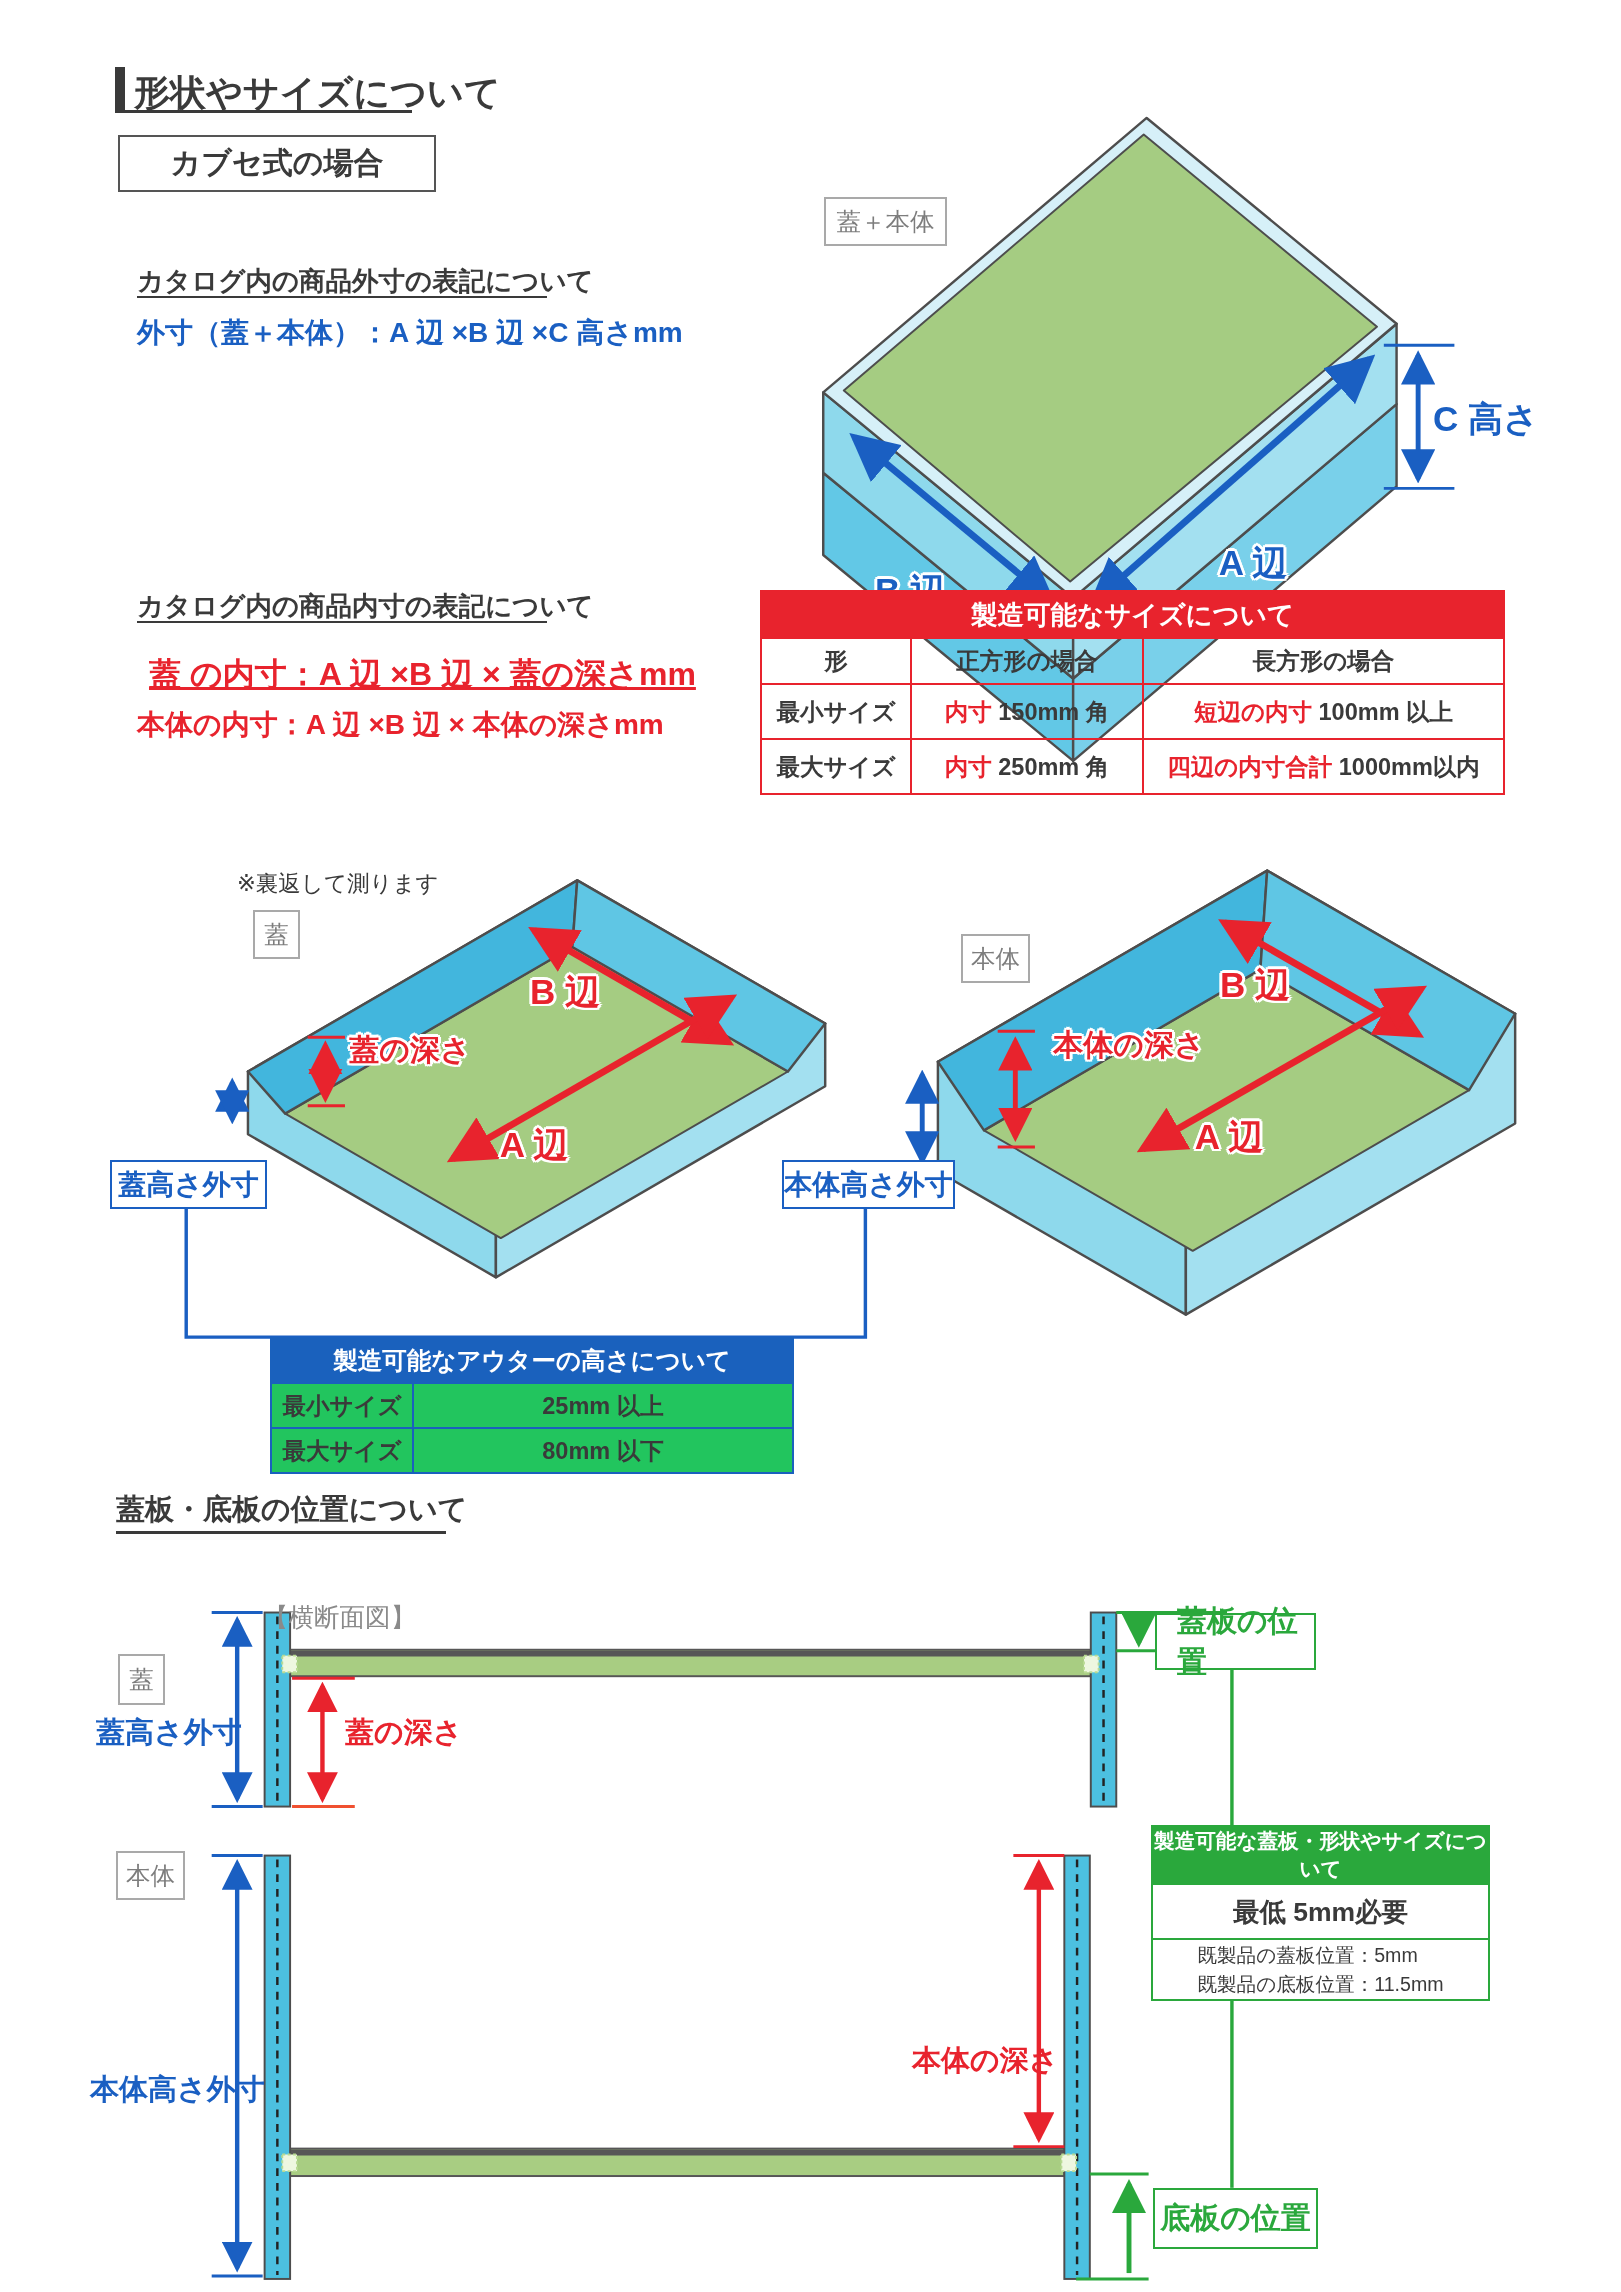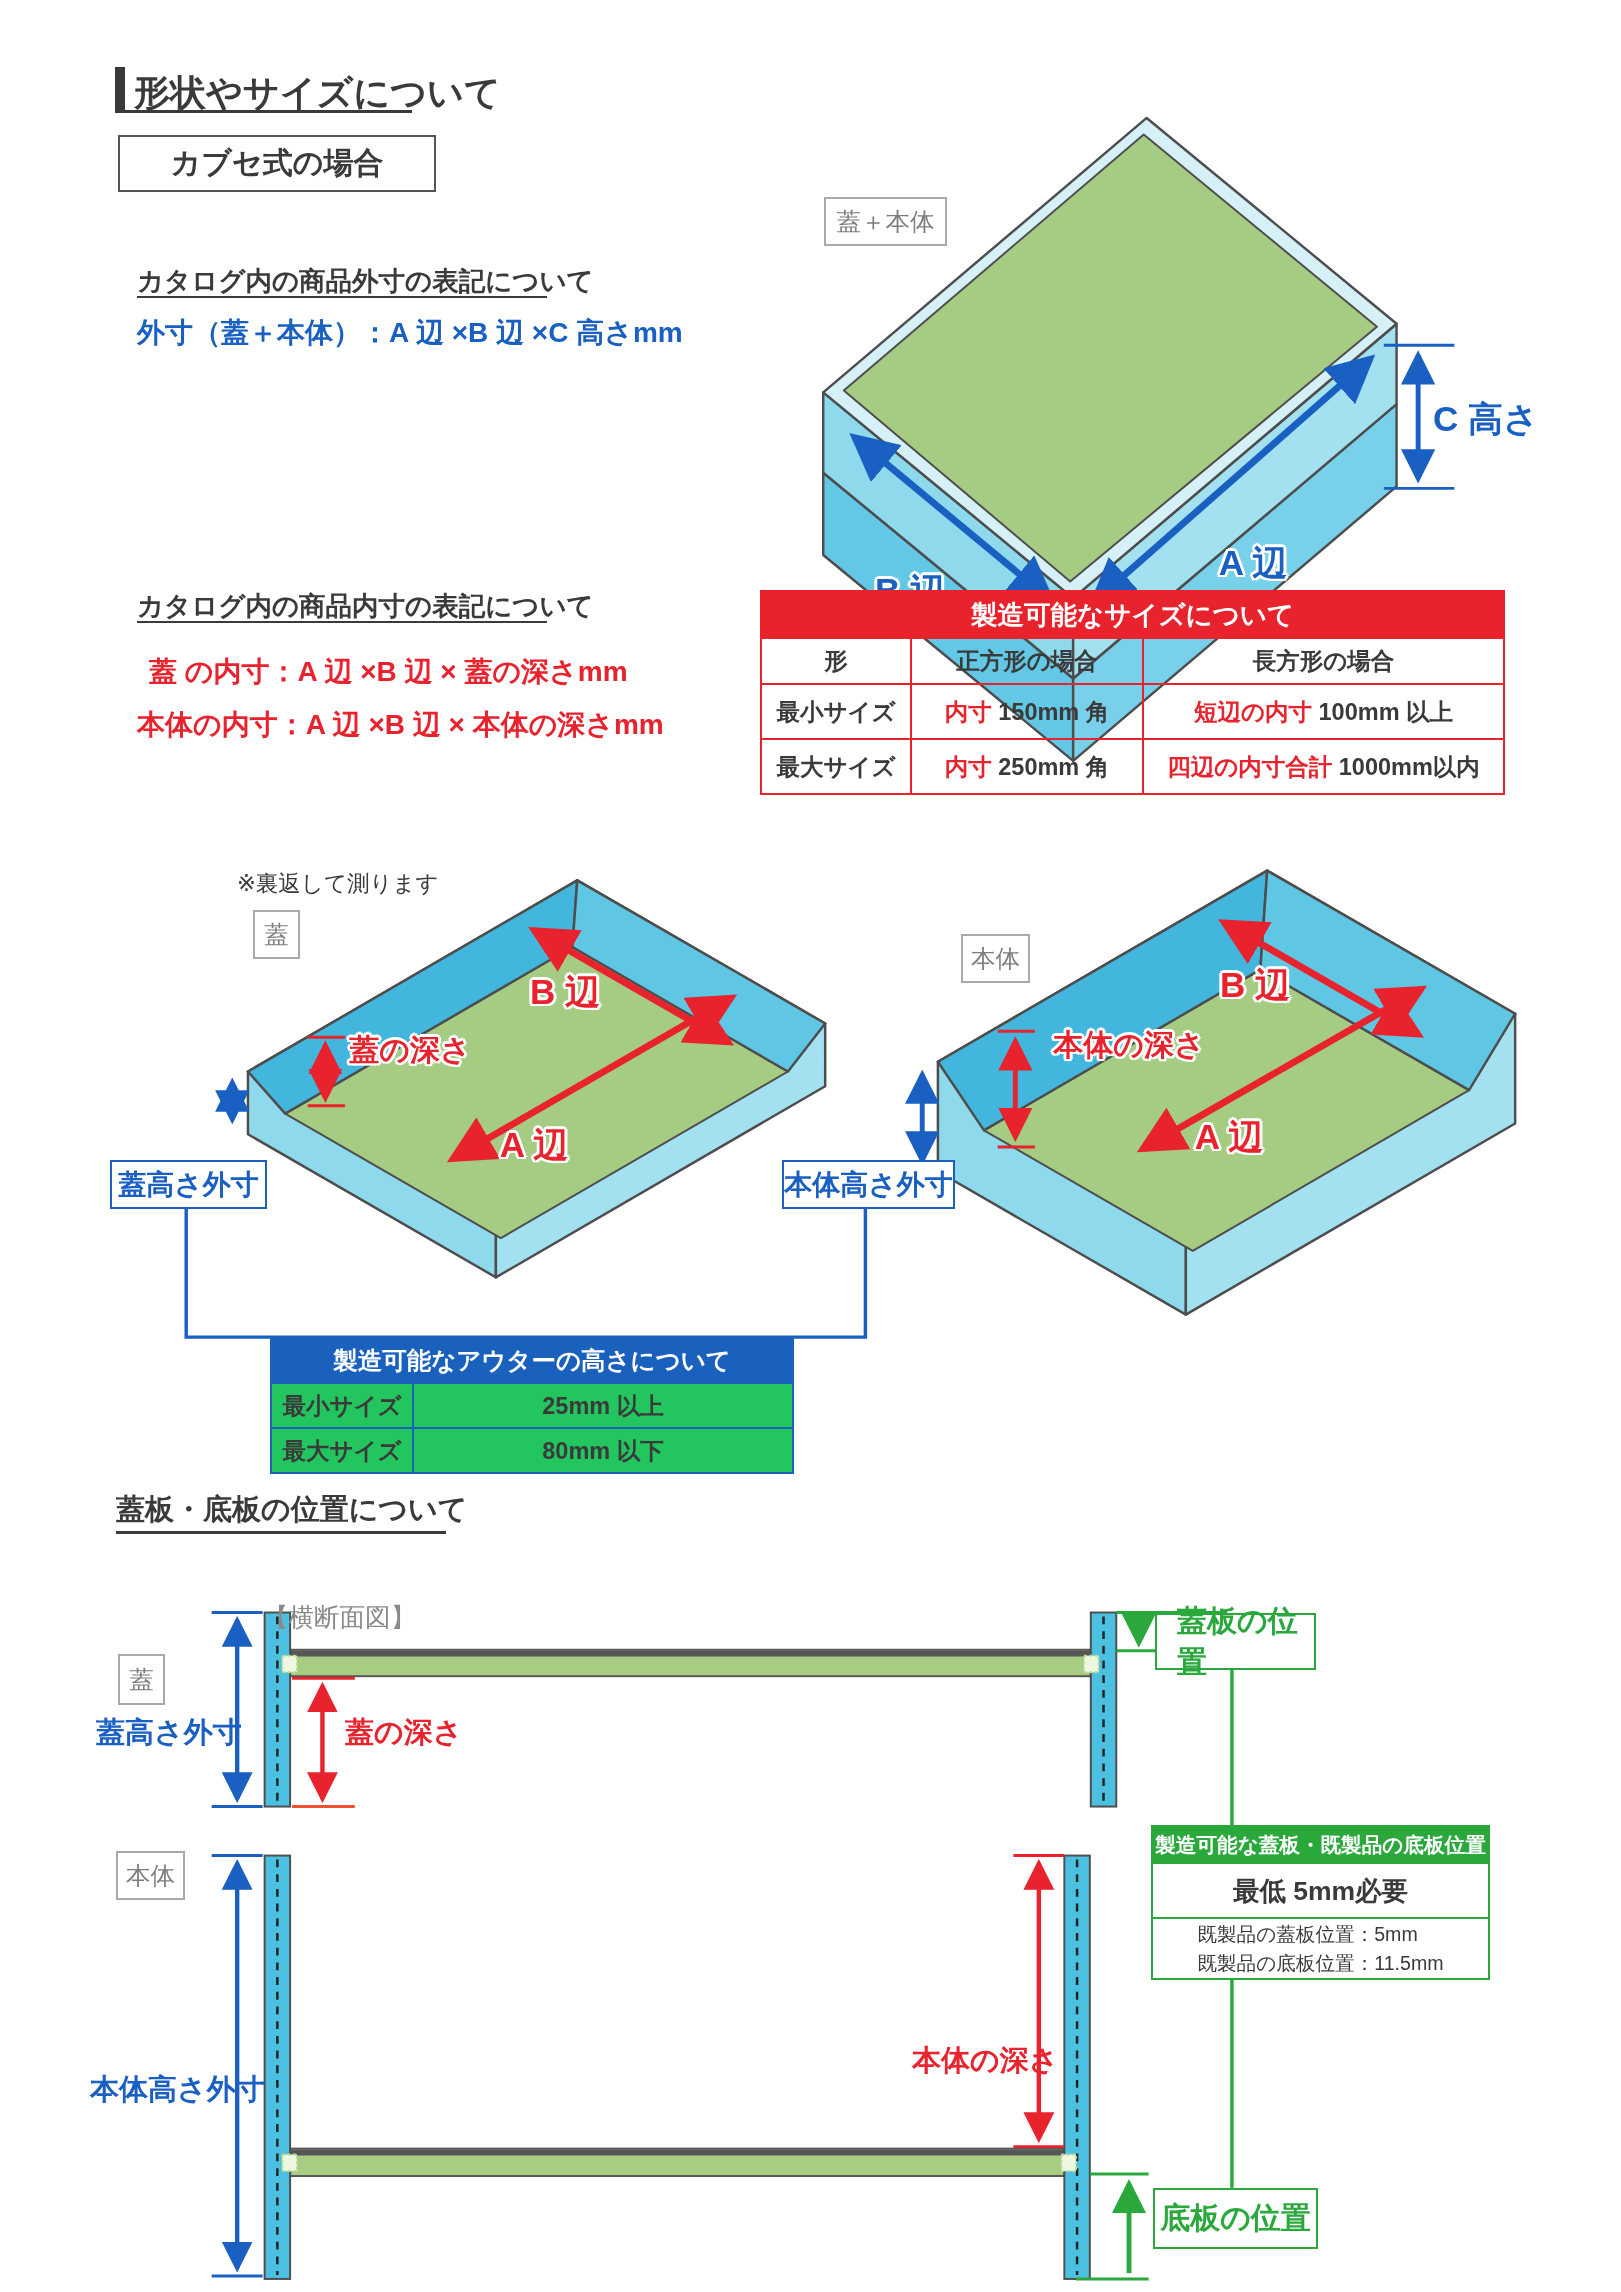--- a/index.html
+++ b/index.html
@@ -164,21 +164,21 @@
   <div class="boxlabel" style="left:118px;top:135px;width:314px;height:53px;border-color:#555;color:#3a3a3a;">
     <span class="bold" style="font-size:30px;">カブセ式の場合</span>
   </div>
 
   <div class="lbl bold" style="left:137px;top:263px;font-size:26.5px;">カタログ内の商品外寸の表記について</div>
   <div class="rule" style="left:137px;top:296px;width:410px;height:2px;"></div>
   <div class="lbl bold blue" style="left:137px;top:314px;font-size:28px;">外寸（蓋＋本体）：A 辺 ×B 辺 ×C 高さmm</div>
 
   <div class="lbl bold" style="left:137px;top:588px;font-size:26.5px;">カタログ内の商品内寸の表記について</div>
   <div class="rule" style="left:137px;top:621px;width:410px;height:2px;"></div>
-  <div class="lbl bold red" style="left:149px;top:653px;font-size:28px;">蓋 の内寸：A 辺 ×B 辺 × 蓋の深さmm</div>
+  <div class="lbl bold red" style="left:149px;top:653px;font-size:32px;text-decoration:underline;">蓋 の内寸：A 辺 ×B 辺 × 蓋の深さmm</div>
   <div class="lbl bold red" style="left:137px;top:706px;font-size:28px;">本体の内寸：A 辺 ×B 辺 × 本体の深さmm</div>
 
   <div class="lbl" style="left:237px;top:868px;font-size:22.5px;">※裏返して測ります</div>
 
   <div class="boxlabel" style="left:824px;top:197px;width:119px;height:45px;">
     <span style="font-size:24.5px;">蓋＋本体</span>
   </div>
   <div class="boxlabel" style="left:253px;top:910px;width:43px;height:45px;">
     <span style="font-size:24.5px;">蓋</span>
   </div>
@@ -272,21 +272,21 @@
     <tr class="r">
       <td>最大サイズ</td>
       <td>80mm 以下</td>
     </tr>
   </tbody>
     </table>
 
   <table class="posTable">
     <tbody>
         <tr>
-          <th class="hd">製造可能な蓋板・既製品の底板位置</th>
+          <th class="hd">製造可能な蓋板・形状やサイズについて</th>
         </tr>
     <tr class="req">
           <td>最低 5mm必要</td>
         </tr>
     <tr class="notes">
           <td>
       <span class="notesInner">
         <div>既製品の蓋板位置：5mm</div>
         <div>既製品の底板位置：11.5mm</div>
       </span>

